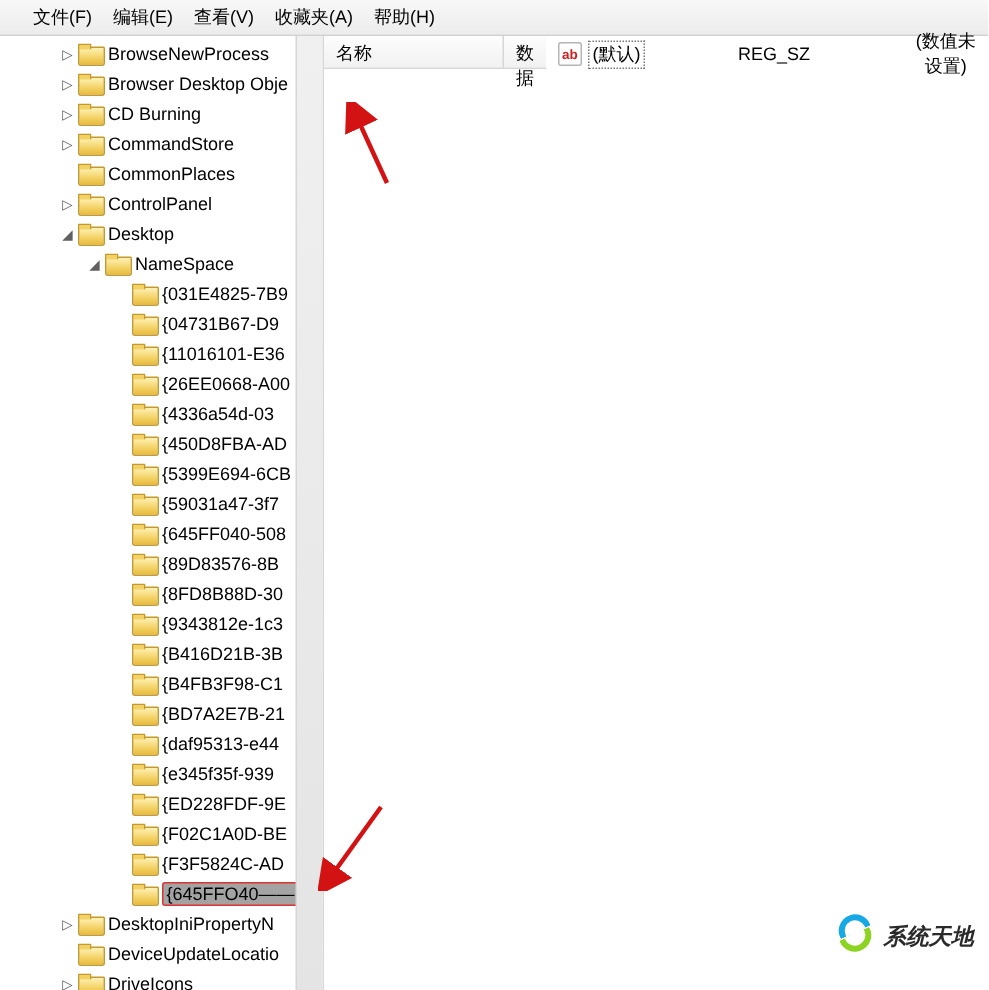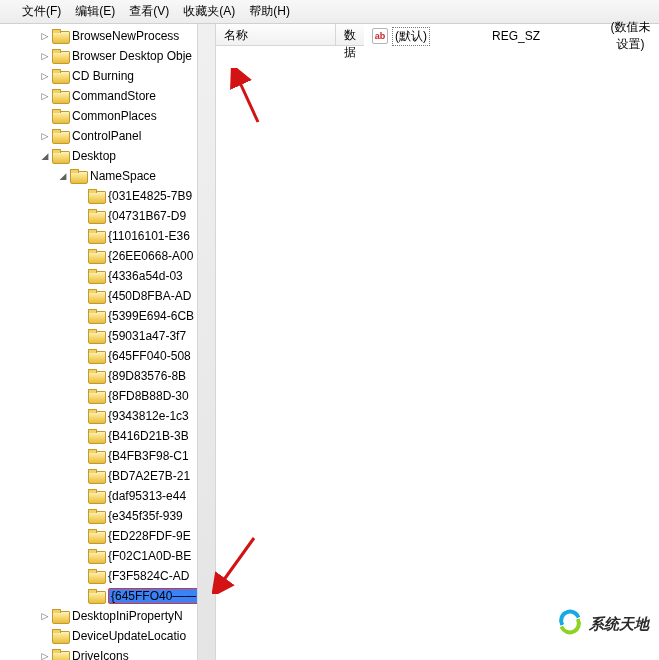--- a/index.html
+++ b/index.html
@@ -100,21 +100,21 @@
     border:1px solid #c49a2e;
     border-bottom:none;
     border-radius:1px 1px 0 0;
   }
   .node-label { cursor: default; }
 
   .node.highlight .node-label {
     border: 1px solid #d33;
     border-radius: 2px;
     padding: 0 2px;
-    background: #3b82f6;
+    background: #a3a3a3;
   }
 
   
   .list-pane {
     flex: 1;
     display: flex;
     flex-direction: row;
     background: #fff;
     position:relative;
   }

